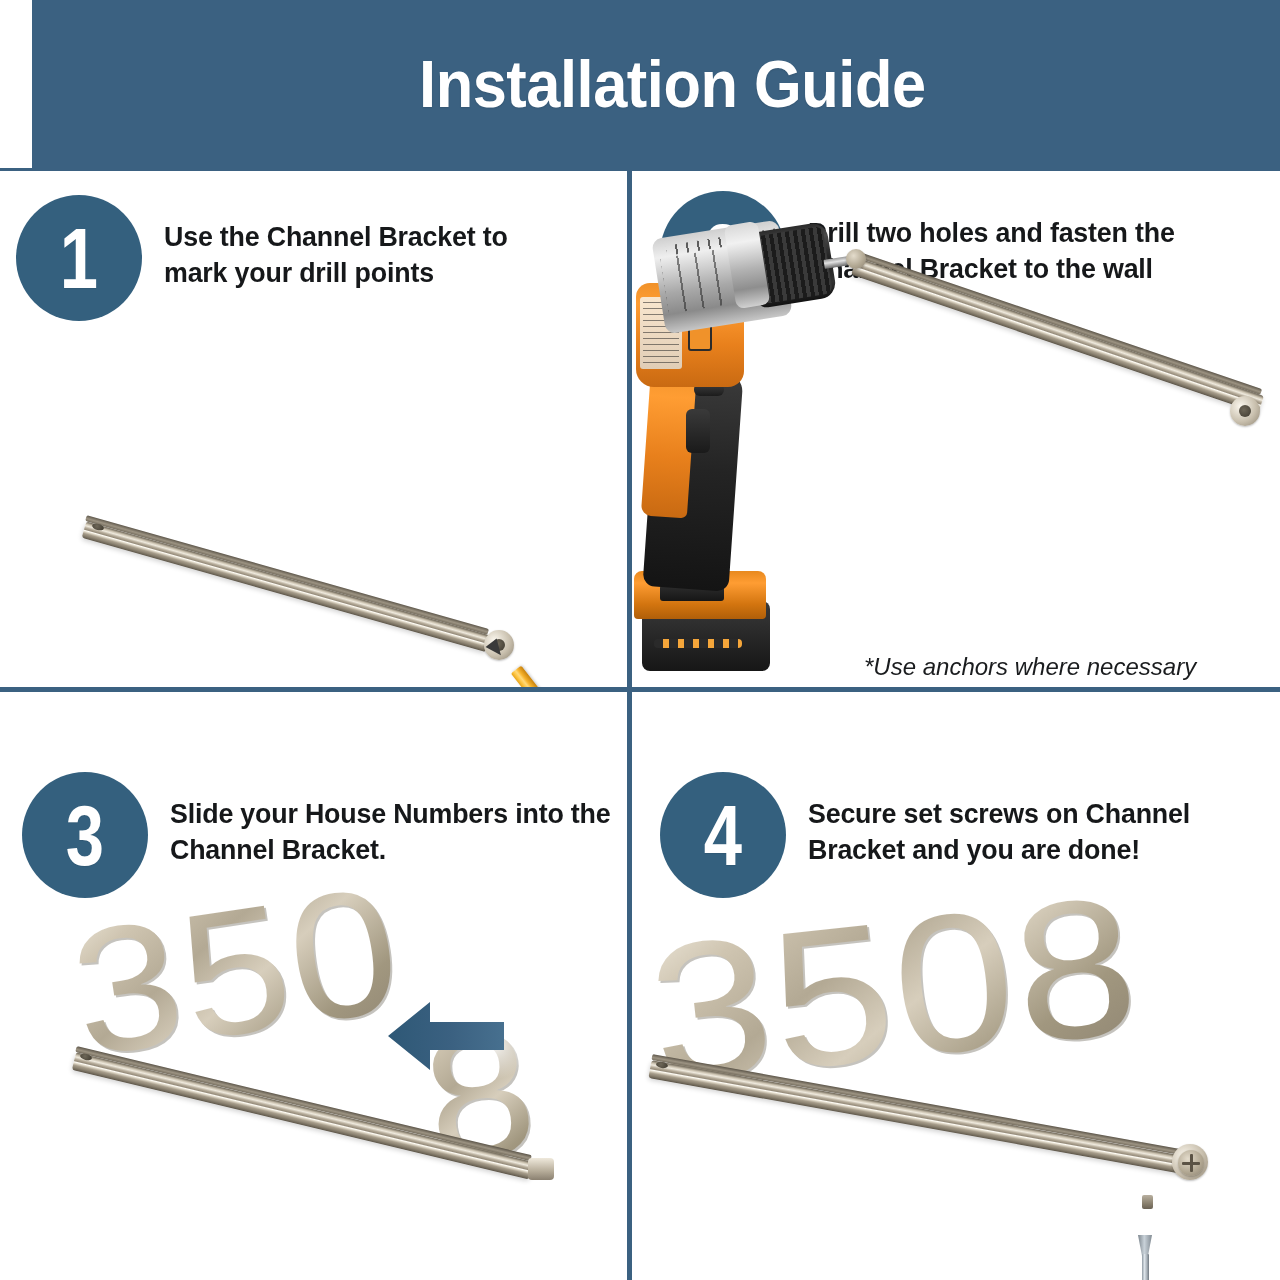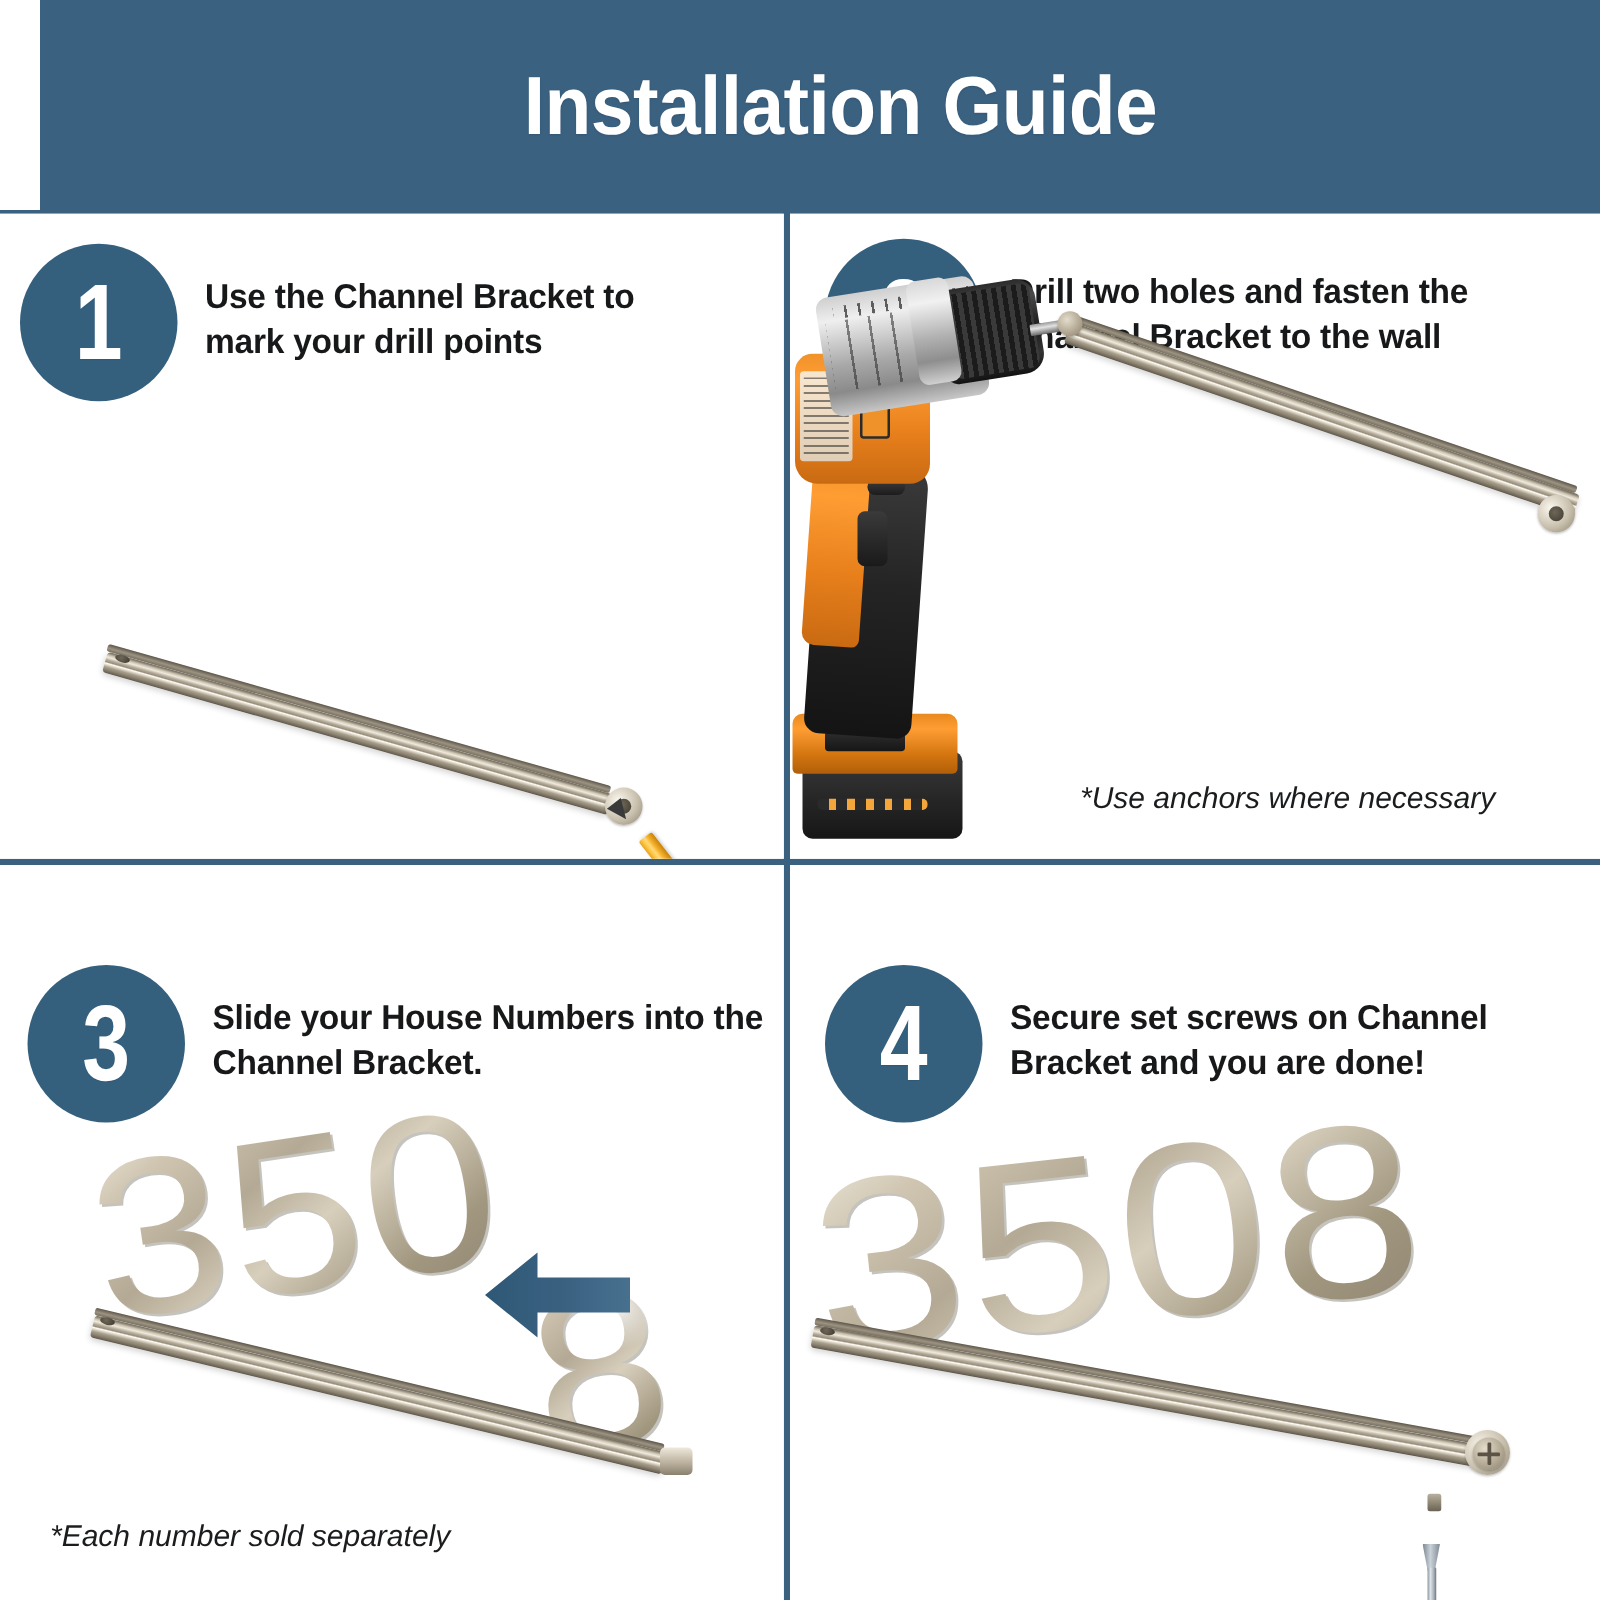--- a/index.html
+++ b/index.html
@@ -49,21 +49,21 @@
   }
   .step-text{
     margin-left:22px;margin-top:24px;
     font-size:27.5px;font-weight:bold;color:#16181a;line-height:1.30;
     letter-spacing:-0.2px;
     transform:scaleX(0.975);transform-origin:left top;
     font-family:"Liberation Sans","DejaVu Sans",sans-serif;
   }
 
   
-  .note{position:absolute;color:#1a1c1e;line-height:1.32;}
+  .note{position:absolute;color:#1a1c1e;line-height:1.32;margin-top:28px;}
   .note-italic{font-style:italic;font-size:24px;}
 
   
   .art{position:absolute;}
 
   
   .rail{
     position:absolute;border-radius:3px;
     background:linear-gradient(to bottom,
       #6e6658 0%, #8b8373 6%, #cfc6b4 16%, #efeade 26%,
@@ -302,21 +302,20 @@
           <polygon points="2,44 44,10 44,30 118,30 118,58 44,58 44,78" fill="url(#arrGrad)"></polygon>
         </svg>
       </div>
 
       <div class="rail" style="left:74px;top:360px;width:470px;height:18px;transform:rotate(13.5deg);transform-origin:left center;"></div>
       <div style="position:absolute;left:76px;top:354px;width:468px;height:6px;transform:rotate(13.5deg);transform-origin:left center;border-radius:2px;background:linear-gradient(to bottom,#5d564a,#9c9382 55%,#766e5f);"></div>
       <div class="rail-hole" style="left:80px;top:362px;width:12px;height:6px;transform:rotate(13.5deg);"></div>
       <div style="position:absolute;left:528px;top:466px;width:26px;height:22px;border-radius:4px;background:linear-gradient(to bottom,#efe9dc,#b6ac99 60%,#8a8070);"></div>
     </div>
 
-    <div class="note note-italic" style="left:40px;top:522px;">*Each number sold separately</div>
   </div>
 
   <div class="panel" id="panel4">
 
     <div class="step-head" style="left:28px;top:80px;width:612px;">
       <div class="badge">
         <span class="badge-num">4</span>
       </div>
       <div class="step-text" style="width:440px;">Secure set screws on Channel Bracket and you are done!</div>
     </div>

